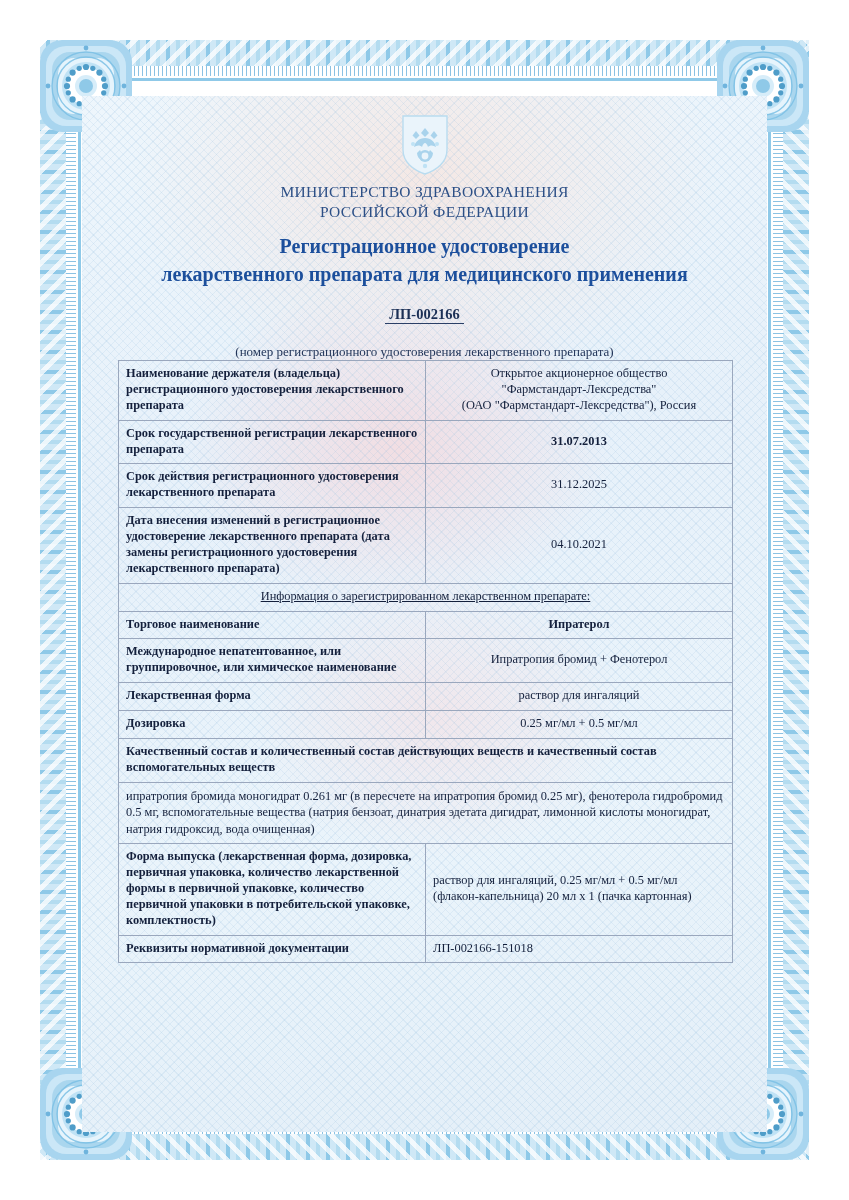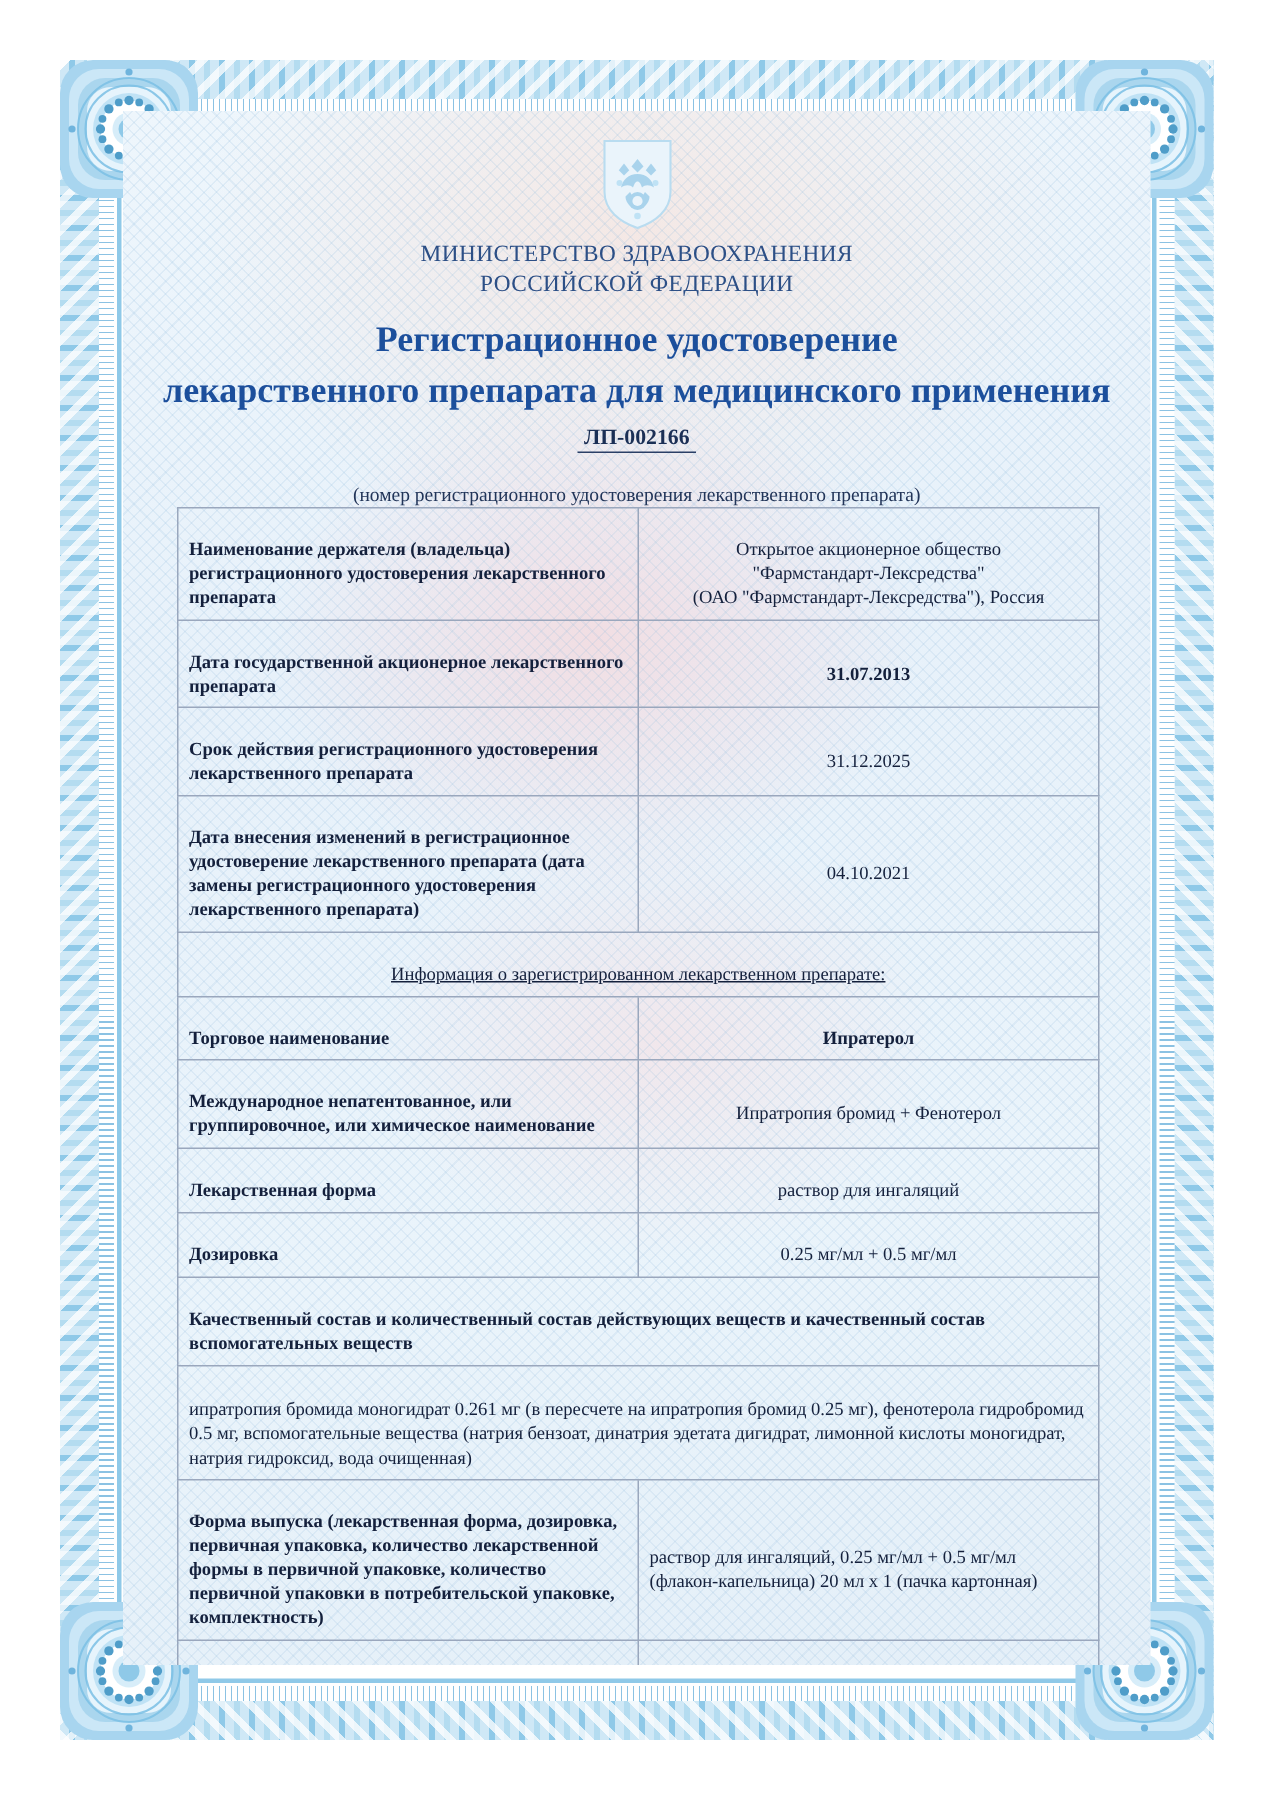--- a/index.html
+++ b/index.html
@@ -97,21 +97,21 @@
   }
   .rosette.tl { left: 10px;  top: 10px; }
   .rosette.tr { right: 10px; top: 10px; }
   .rosette.bl { left: 10px;  bottom: 10px; }
   .rosette.br { right: 10px; bottom: 10px; }
 
   
   .paper {
     position: absolute;
     left: 82px;
-    top: 74px;
+    top: 96px;
     width: 685px;
     height: 1036px;
     overflow: hidden;
     background:
       radial-gradient(ellipse 300px 230px at 46% 34%, rgba(245,214,219,.75) 0%, rgba(245,214,219,0) 72%),
       radial-gradient(ellipse 260px 200px at 52% 60%, rgba(247,221,224,.55) 0%, rgba(247,221,224,0) 72%),
       radial-gradient(ellipse 420px 300px at 50% 8%,  rgba(250,224,214,.6) 0%, rgba(250,224,214,0) 70%),
       linear-gradient(170deg, #eef6fc 0%, #e7f1fa 35%, #eaf4fb 70%, #e4eff8 100%);
   }
   .paper::before {
@@ -147,21 +147,21 @@
     line-height: 1.30;
     letter-spacing: .3px;
   }
   .doc-title {
     position: absolute;
     left: 0; right: 0;
     top: 136px;
     text-align: center;
     color: #1c4f9c;
     font-weight: bold;
-    font-size: 24px;
+    font-size: 20px;
     line-height: 1.42;
   }
   .reg-number {
     position: absolute;
     left: 0; right: 0;
     top: 209px;
     text-align: center;
     color: #1b2f55;
   }
   .reg-number .num {
@@ -182,21 +182,21 @@
     position: absolute;
     left: 36px;
     top: 264px;
     width: 615px;
     border-collapse: collapse;
     color: #14203c;
     table-layout: fixed;
   }
   .reg-table td {
     border: 1px solid #9aa7bd;
-    padding: 20px 7px 6px;
+    padding: 5px 7px 6px;
     vertical-align: middle;
     font-size: 12.4px;
     line-height: 1.28;
     background: rgba(255,255,255,0.03);
   }
   .reg-table td.label {
     width: 292px;
     font-weight: bold;
     text-align: left;
   }
@@ -332,21 +332,21 @@
         <tbody>
             <tr>
               <td class="label">Наименование держателя (владельца) регистрационного удостоверения лекарственного препарата</td>
               <td class="value">
                 <div>Открытое акционерное общество</div>
                 <div>"Фармстандарт-Лексредства"</div>
                 <div>(ОАО "Фармстандарт-Лексредства"), Россия</div>
               </td>
             </tr>
             <tr>
-              <td class="label">Дата государственной акционерное лекарственного препарата</td>
+              <td class="label">Срок государственной регистрации лекарственного препарата</td>
               <td class="value bold-value">
                 <div>31.07.2013</div>
               </td>
             </tr>
             <tr>
               <td class="label">Срок действия регистрационного удостоверения лекарственного препарата</td>
               <td class="value">
                 <div>31.12.2025</div>
               </td>
             </tr>

